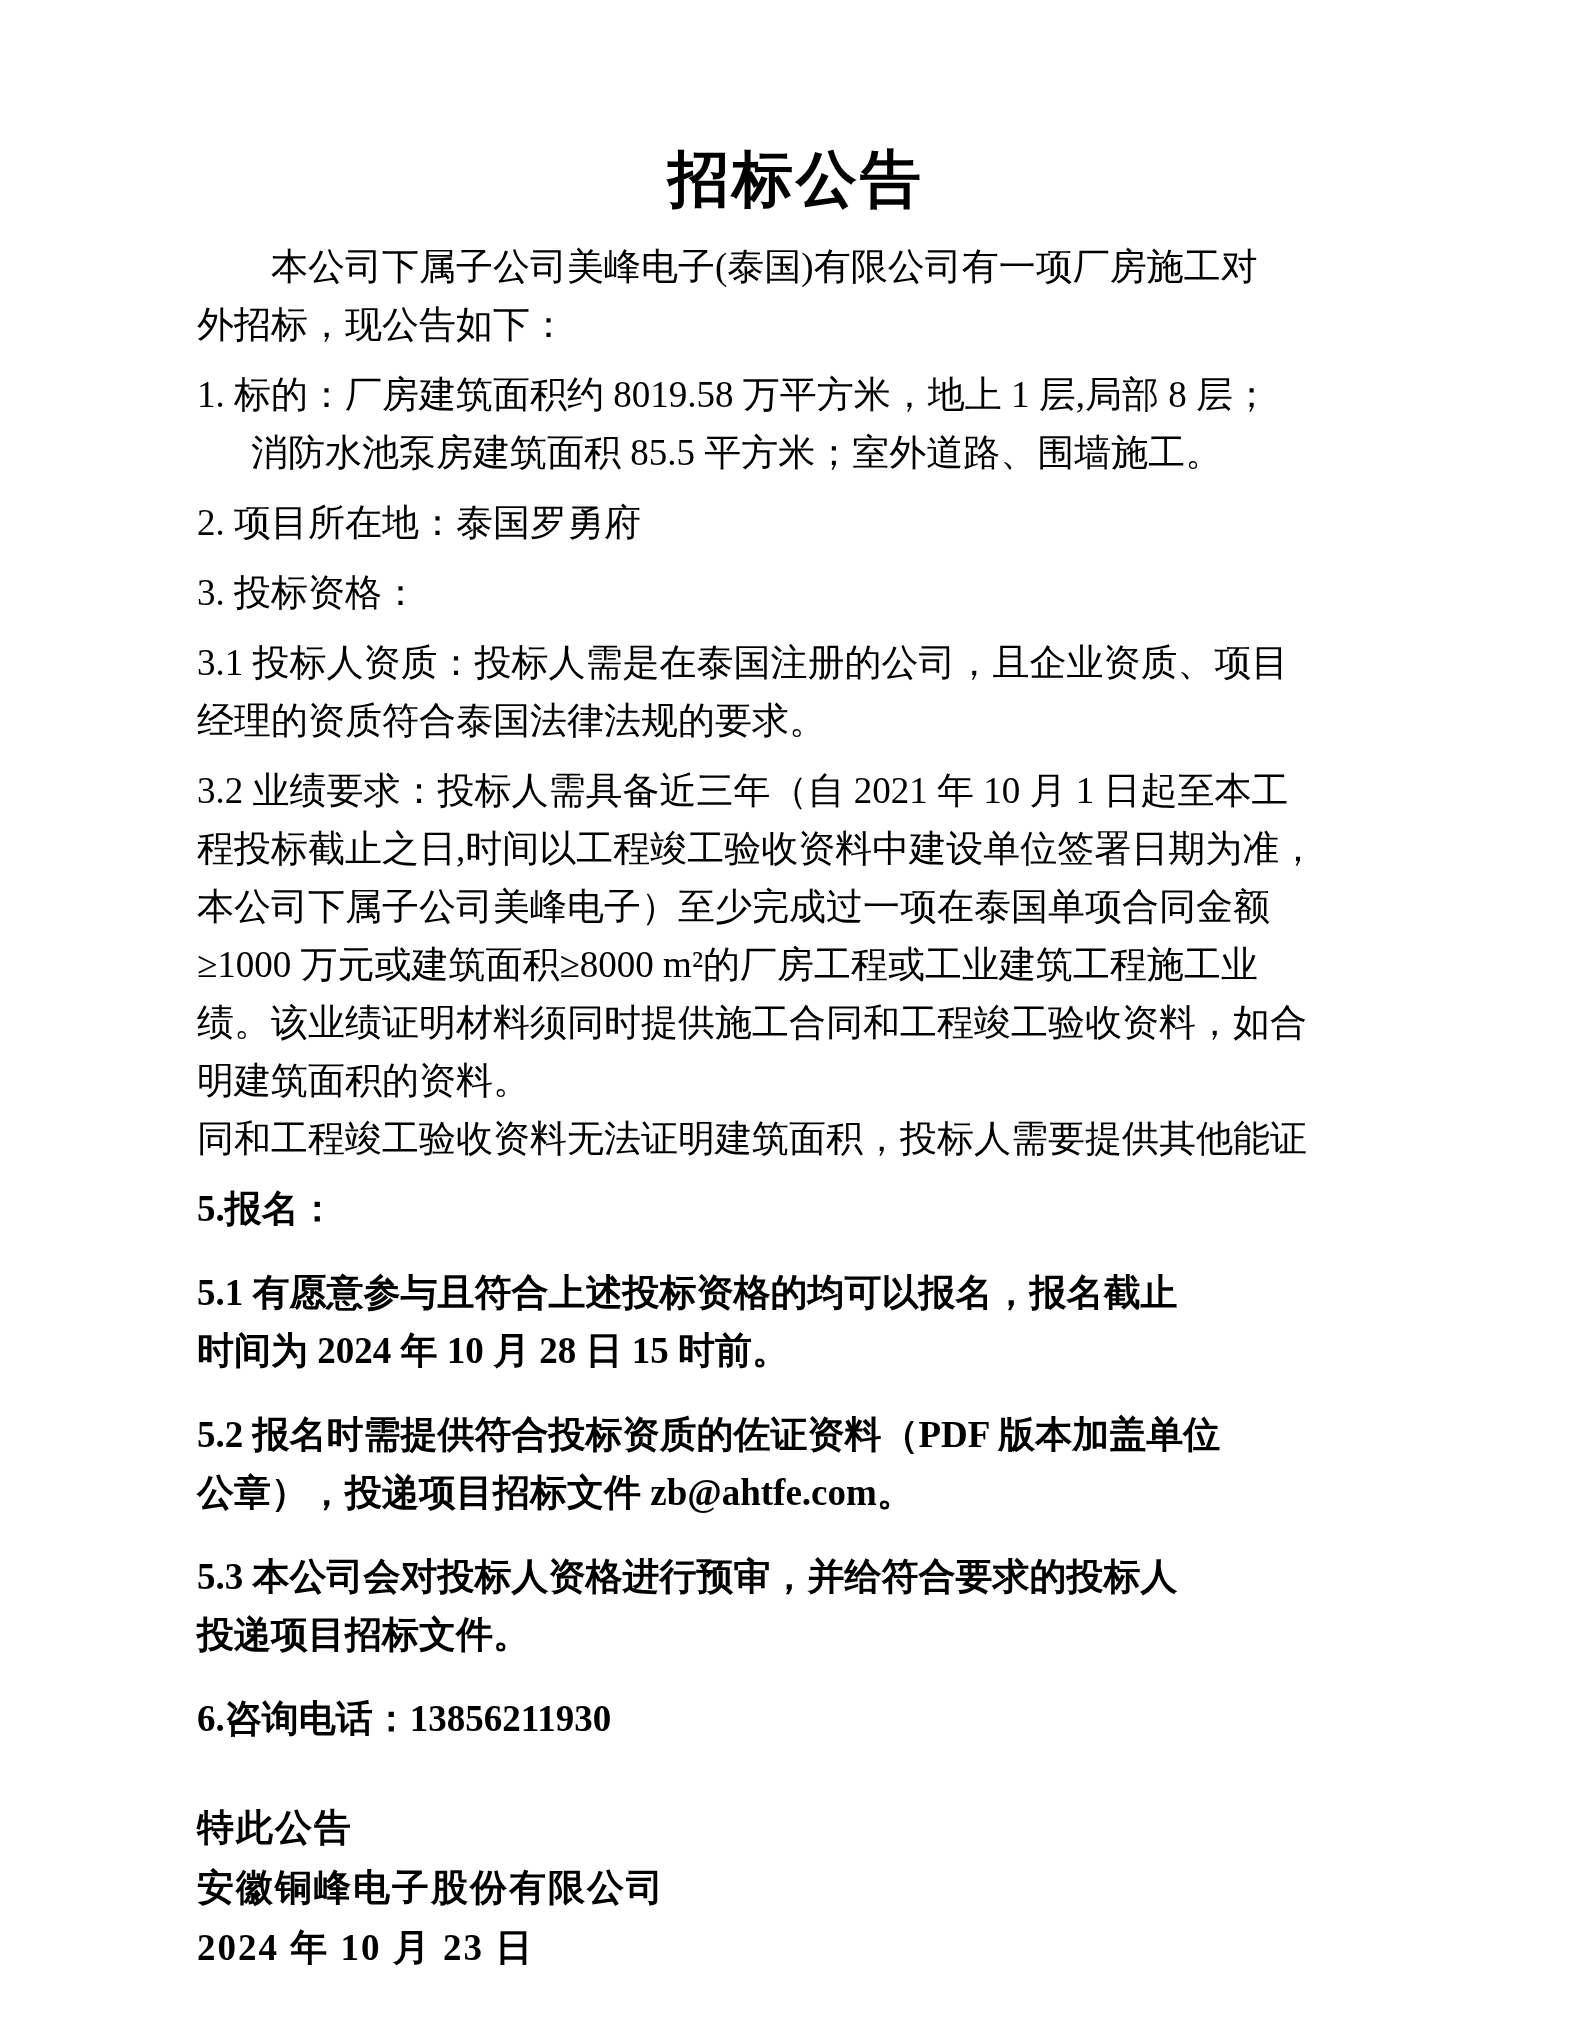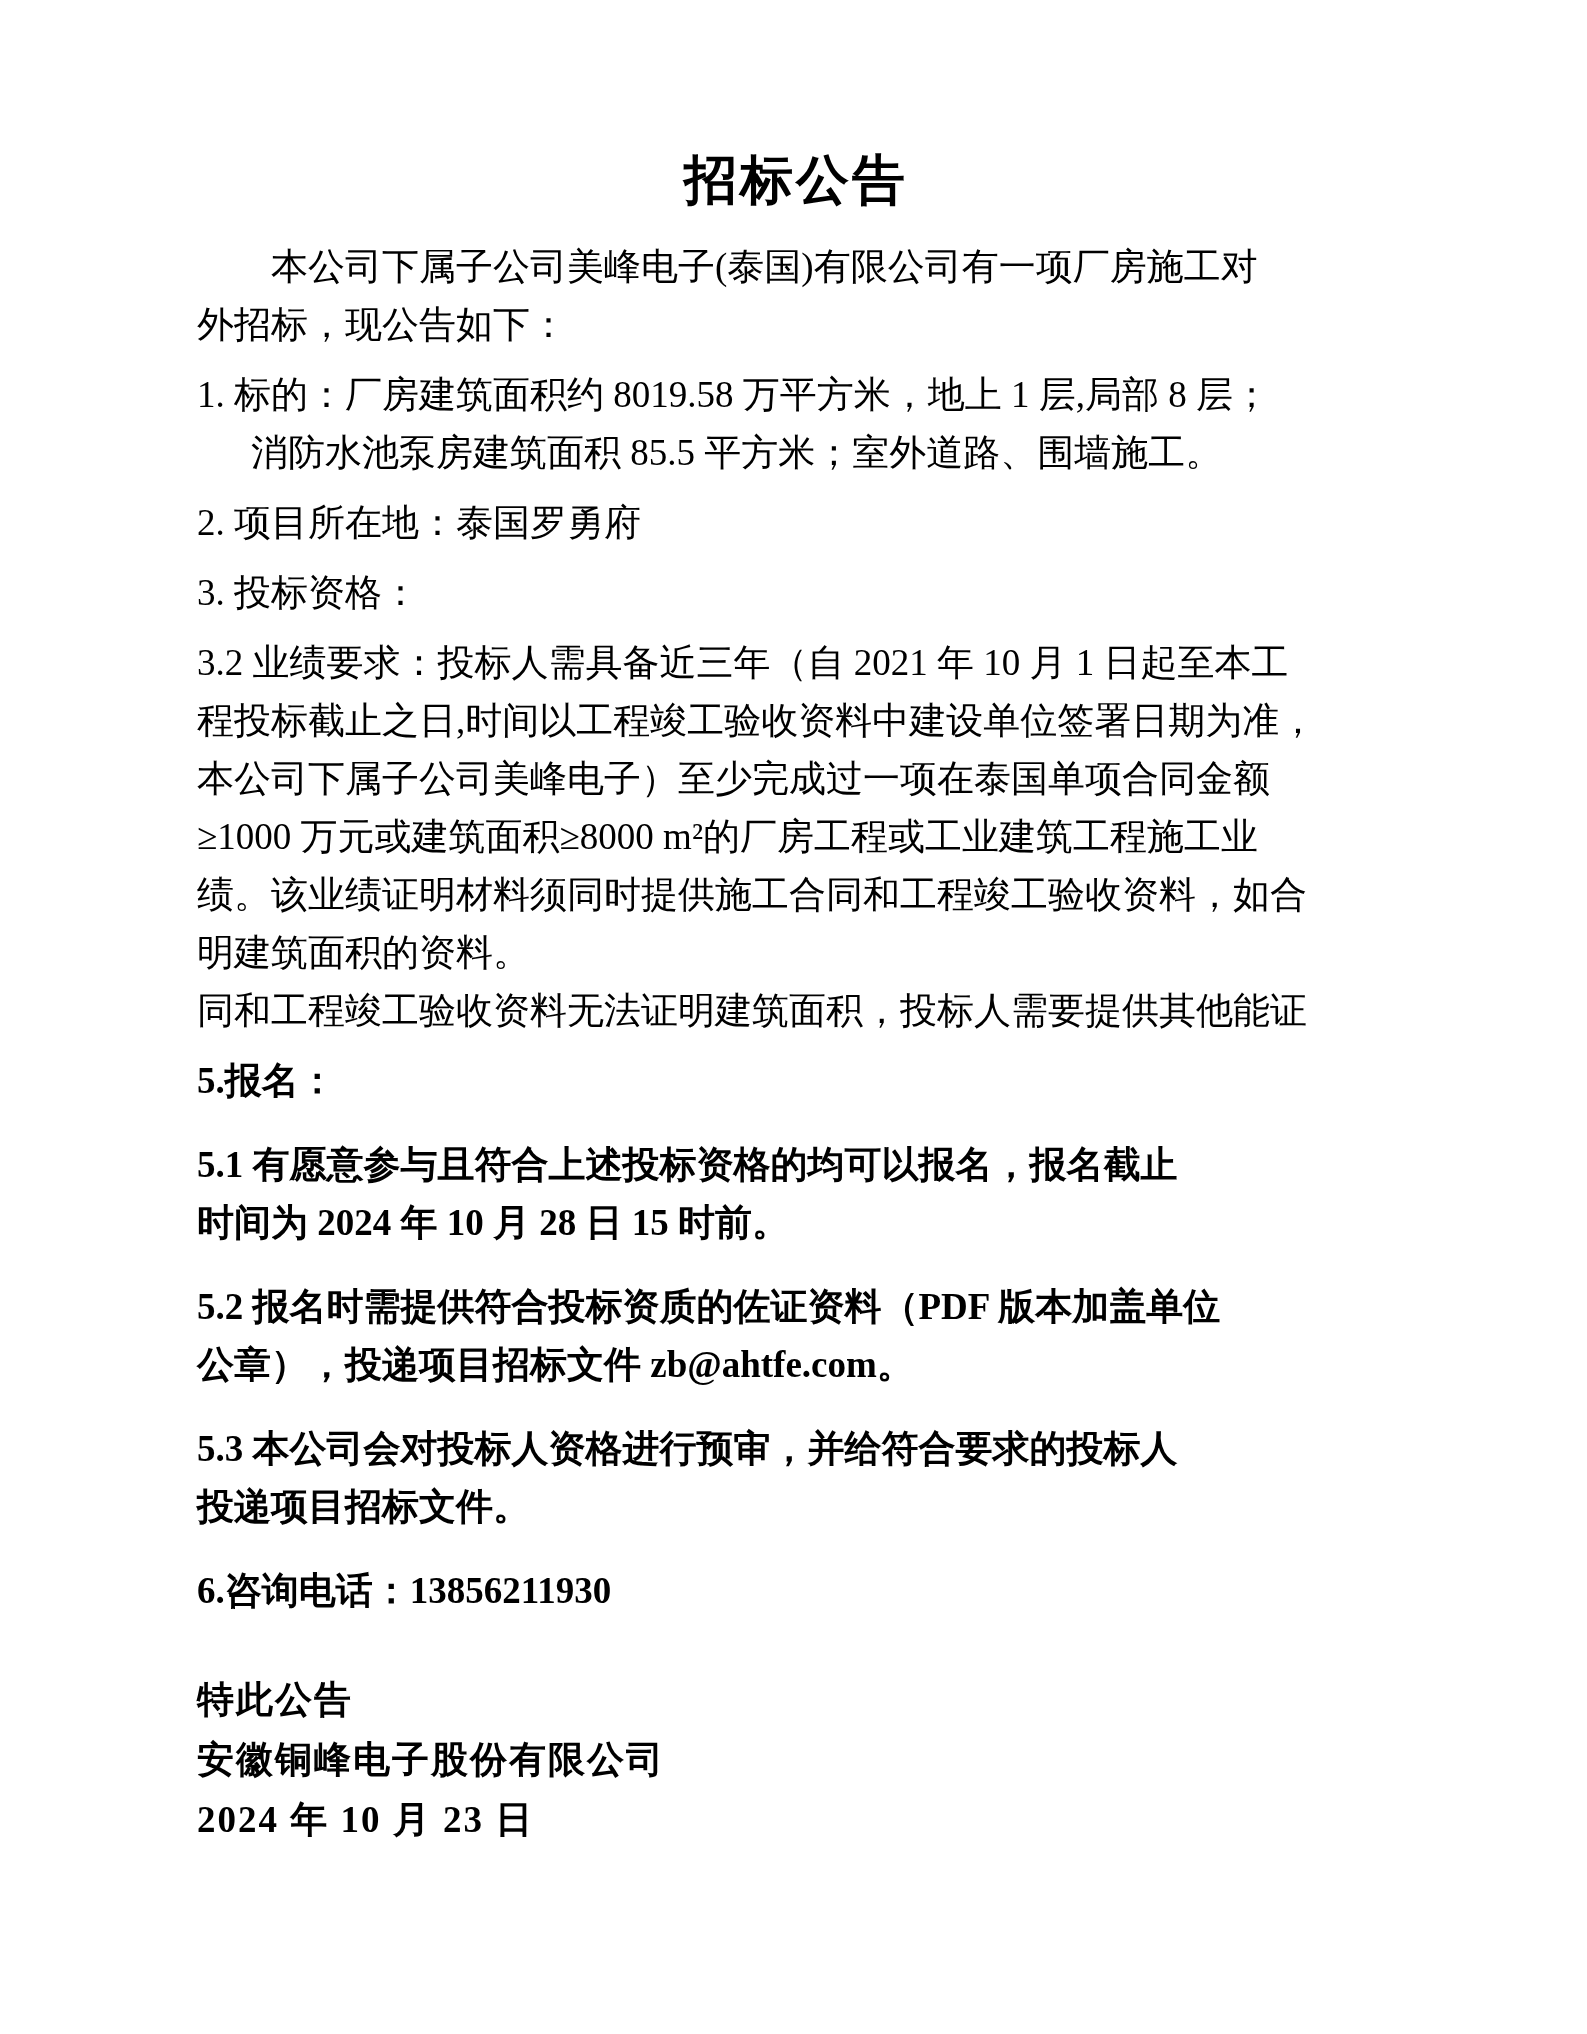--- a/index.html
+++ b/index.html
@@ -13,21 +13,21 @@
     height: 2034px;
     margin: 0 auto;
     background: #ffffff;
     color: #000000;
     font-family: "Liberation Serif", "DejaVu Serif", serif;
     box-sizing: border-box;
     padding: 150px 180px 20px 185px;
     overflow: hidden;
   }
   .doc-title {
-    font-size: 53px;
+    font-size: 61px;
     font-weight: bold;
     text-align: center;
     letter-spacing: 3px;
     line-height: 60px;
     margin-bottom: 28px;
   }
   .para {
     margin: 12px;
   }
   .line {
@@ -76,20 +76,24 @@
   </div>
 
   <div class="para">
     <div class="line">2. 项目所在地：泰国罗勇府</div>
   </div>
 
   <div class="para">
     <div class="line">3. 投标资格：</div>
   </div>
 
+  <div class="para">
+    <div class="line">3.1 投标人资质：投标人需是在泰国注册的公司，且企业资质、项目</div>
+    <div class="line">经理的资质符合泰国法律法规的要求。</div>
+  </div>
 
   <div class="para">
     <div class="line">3.2 业绩要求：投标人需具备近三年（自 2021 年 10 月 1 日起至本工</div>
     <div class="line">程投标截止之日,时间以工程竣工验收资料中建设单位签署日期为准，</div>
     <div class="line">本公司下属子公司美峰电子）至少完成过一项在泰国单项合同金额</div>
     <div class="line">≥1000 万元或建筑面积≥8000 m²的厂房工程或工业建筑工程施工业</div>
     <div class="line">绩。该业绩证明材料须同时提供施工合同和工程竣工验收资料，如合</div>
     <div class="line">明建筑面积的资料。</div>
     <div class="line">同和工程竣工验收资料无法证明建筑面积，投标人需要提供其他能证</div>
   </div>

